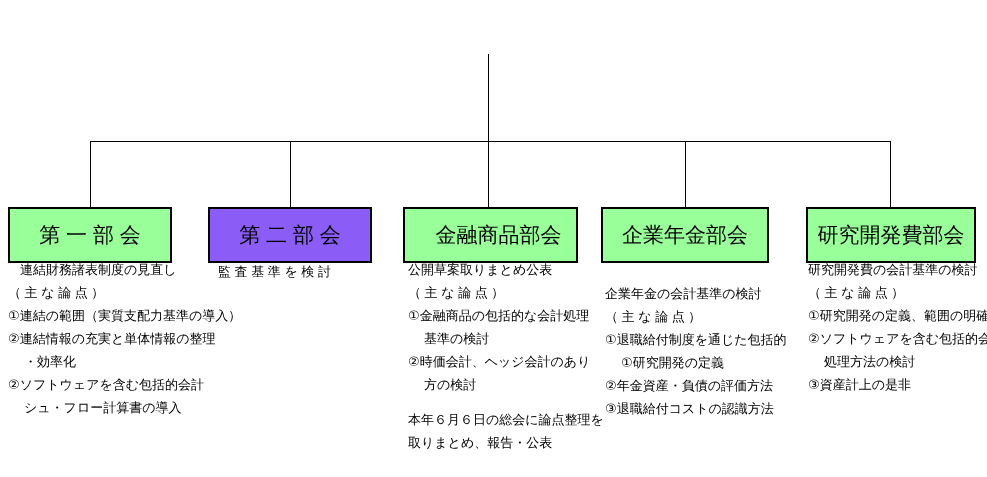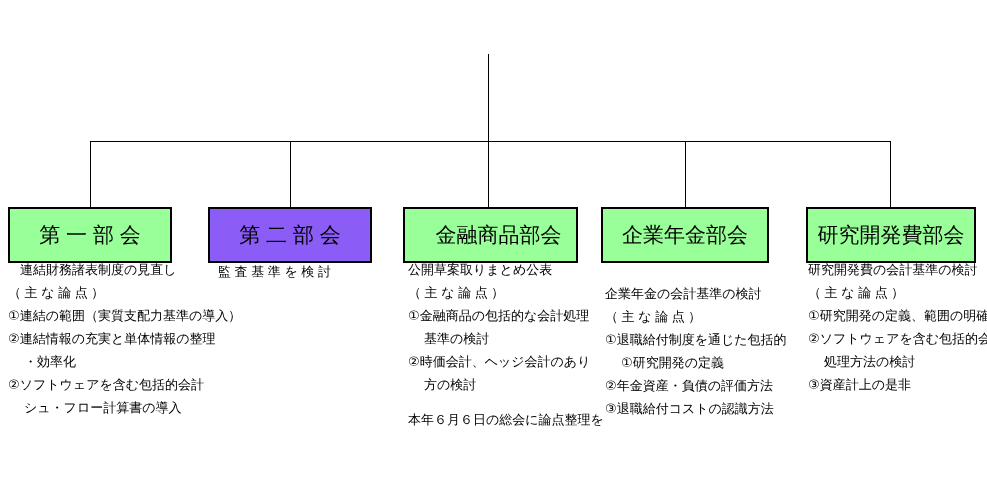--- a/index.html
+++ b/index.html
@@ -70,20 +70,21 @@
   <div class="col" style="left:408px;top:258px;">
     <div class="tl">公開草案取りまとめ公表</div>
     <div class="tl">（ 主 な 論 点 ）</div>
     <div class="tl">①金融商品の包括的な会計処理</div>
     <div class="tl ind">基準の検討</div>
     <div class="tl">②時価会計、ヘッジ会計のあり</div>
     <div class="tl ind">方の検討</div>
   </div>
   <div class="col" style="left:408px;top:408px;">
     <div class="tl">本年６月６日の総会に論点整理を</div>
+    <div class="tl">取りまとめ、報告・公表</div>
   </div>
 
   <div class="col" style="left:605px;top:258px;margin-top:24px;">
     <div class="tl">企業年金の会計基準の検討</div>
     <div class="tl">（ 主 な 論 点 ）</div>
     <div class="tl">①退職給付制度を通じた包括的</div>
     <div class="tl ind">①研究開発の定義</div>
     <div class="tl">②年金資産・負債の評価方法</div>
     <div class="tl">③退職給付コストの認識方法</div>
   </div>

